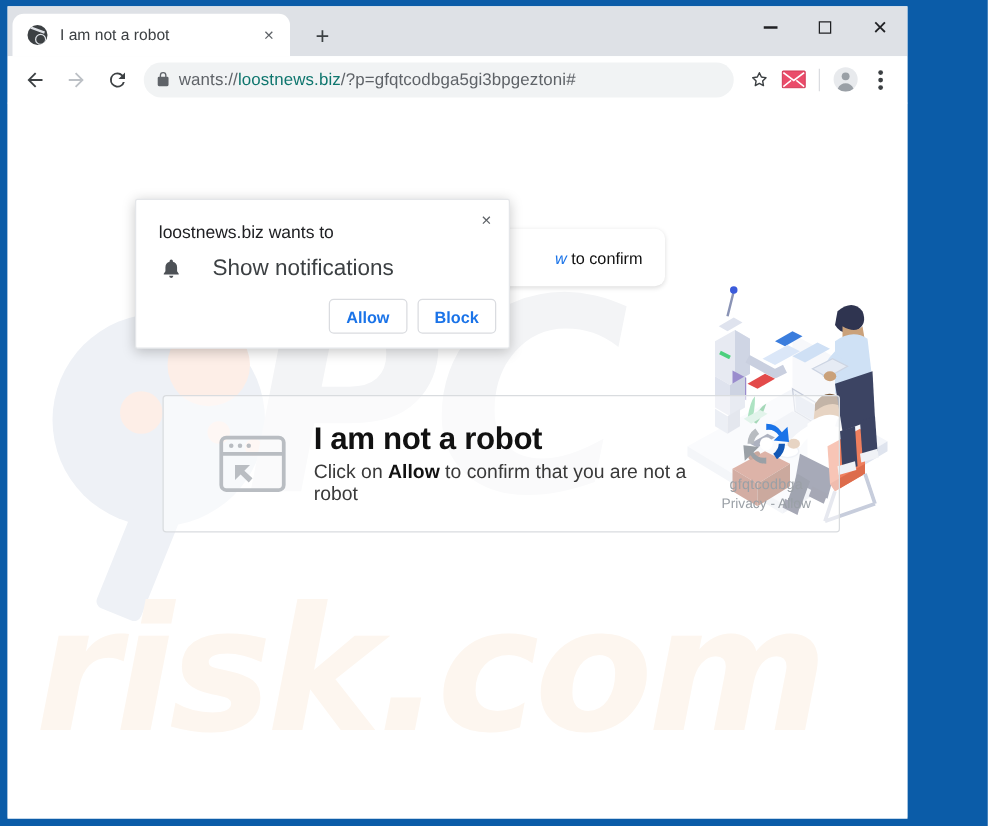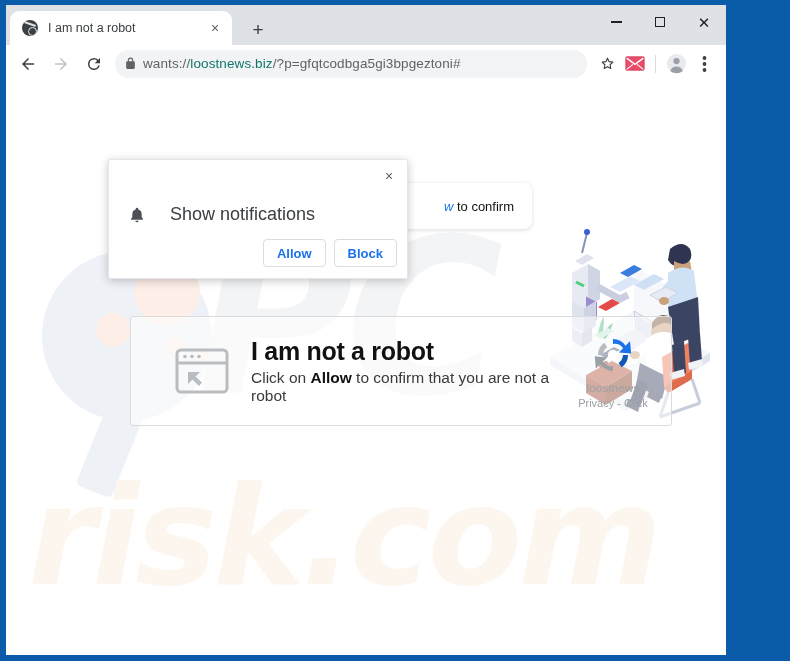--- a/index.html
+++ b/index.html
@@ -485,27 +485,28 @@
         <div class="recaptcha">
           <div class="recaptcha-logo">
             <svg width="46" height="44" viewBox="0 0 46 44">
               <path d="M23 6 a15 15 0 0 1 12.5 6.7 l4.5 -4.4 l1.2 12.3 l-12.3 -1.2 l4.2 -4.1 A10.5 10.5 0 0 0 23 11 z" fill="#1a73e8"></path>
               <path d="M38 22 a15 15 0 0 1 -6.4 12.3 l-3 -4.4 A10 10 0 0 0 33 22 z" fill="#1257b5"></path>
               <path d="M23 38 a15 15 0 0 1 -12.6 -6.9 l-4.6 4.5 l-1.1 -12.4 l12.4 1.3 l-4.3 4.2 A10.5 10.5 0 0 0 23 33 z" fill="#9aa0a6"></path>
               <path d="M8 22 a15 15 0 0 1 6.3 -12.2 l3 4.4 A10 10 0 0 0 13 22 z" fill="#b8bcc1"></path>
               <circle cx="23" cy="22" r="5.2" fill="#ffffff"></circle>
             </svg>
           </div>
-          <div class="recaptcha-name">loostnews</div>
-          <div class="recaptcha-links">Privacy - Click</div>
+          <div class="recaptcha-name">gfqtcodbga</div>
+          <div class="recaptcha-links">Privacy - Allow</div>
         </div>
       </div>
 
       <div class="popup">
         <div class="popup-close">×</div>
+        <div class="popup-title">loostnews.biz wants to</div>
         <div class="popup-perm">
           <span class="bell">
             <svg width="16" height="18" viewBox="0 0 24 26">
               <path d="M12 2a2 2 0 0 1 2 2v.6a7 7 0 0 1 5 6.7V16l2 3v1H3v-1l2-3v-4.7a7 7 0 0 1 5-6.7V4a2 2 0 0 1 2-2z" fill="#4d5156"></path>
               <path d="M9.5 21.5h5a2.5 2.5 0 0 1-5 0z" fill="#4d5156"></path>
             </svg>
           </span>
           <span class="popup-perm-label">Show notifications</span>
         </div>
         <div class="popup-actions">

